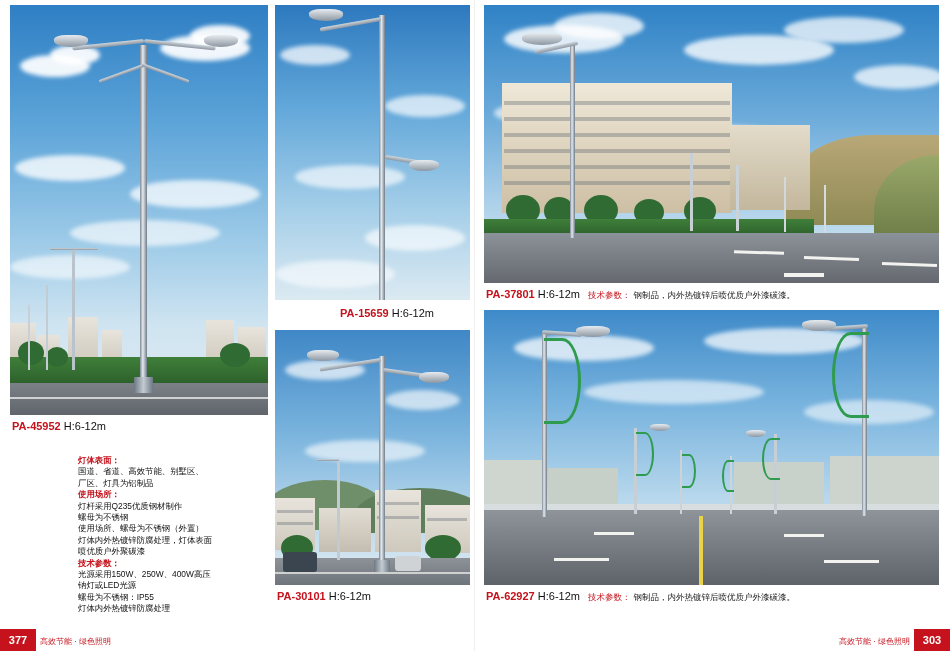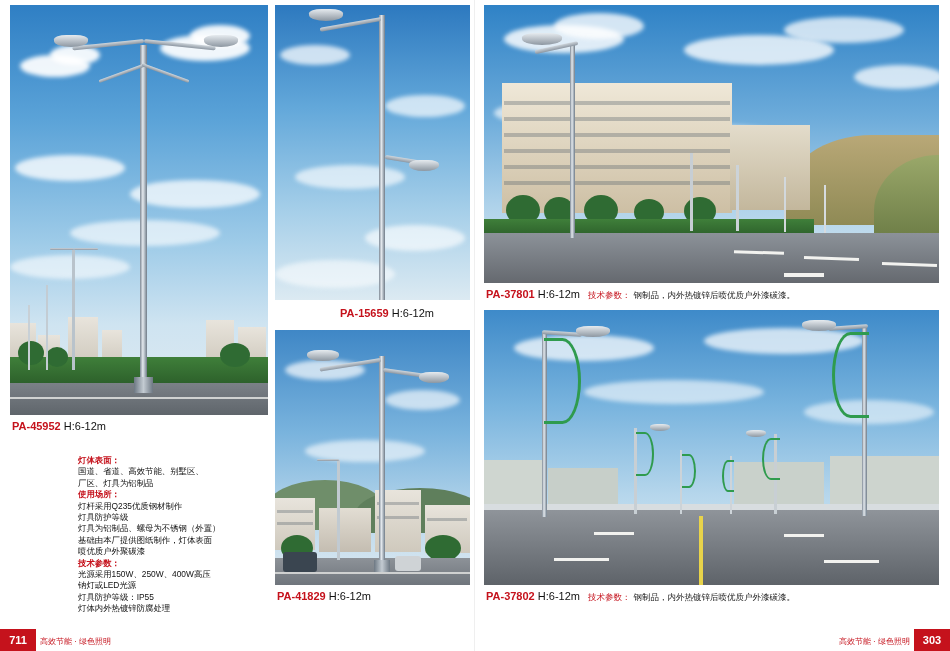--- a/index.html
+++ b/index.html
@@ -224,28 +224,28 @@
     <span class="code">PA-45952</span>
     <span class="hnote">H:6-12m</span>
   </div>
 
   <div class="specs">
     <div class="hd">灯体表面：</div>
     <div>国道、省道、高效节能、别墅区、</div>
     <div>厂区、灯具为铝制品</div>
     <div class="hd">使用场所：</div>
     <div>灯杆采用Q235优质钢材制作</div>
-    <div>灯具防护等级</div>
-    <div>灯具为铝制品、螺母为不锈钢（外置）</div>
-    <div>基础由本厂提供图纸制作，灯体表面</div>
+    <div>螺母为不锈钢</div>
+    <div>使用场所、螺母为不锈钢（外置）</div>
+    <div>灯体内外热镀锌防腐处理，灯体表面</div>
     <div>喷优质户外聚碳漆</div>
     <div class="hd">技术参数：</div>
     <div>光源采用150W、250W、400W高压</div>
     <div>钠灯或LED光源</div>
-    <div>灯具防护等级：IP55</div>
+    <div>螺母为不锈钢：IP55</div>
     <div>灯体内外热镀锌防腐处理</div>
   </div>
 
   <div class="photo" style="left:275px; top:5px; width:195px; height:295px;">
     <div class="sky" style="background:linear-gradient(#2d79bf 0%,#63a8da 35%,#a6cfe9 70%,#dceaf2 100%);"></div>
     <div class="cloud" style="left:5px; top:40px; width:70px; height:20px; opacity:.8;"></div>
     <div class="cloud" style="left:110px; top:90px; width:80px; height:22px; opacity:.75;"></div>
     <div class="cloud" style="left:20px; top:160px; width:110px; height:24px; opacity:.7;"></div>
     <div class="cloud" style="left:90px; top:220px; width:100px; height:26px; opacity:.7;"></div>
     <div class="cloud" style="left:0px; top:255px; width:120px; height:28px; opacity:.6;"></div>
@@ -290,21 +290,21 @@
     <div class="pole" style="left:104px; top:26px; width:6px; height:215px;"></div>
     <div class="arm" style="left:44px; top:28px; width:62px; height:4px; transform:rotate(-9deg); transform-origin:right center;"></div>
     <div class="arm" style="left:108px; top:38px; width:44px; height:4px; transform:rotate(8deg); transform-origin:left center;"></div>
     <div class="lamp" style="left:32px; top:20px; width:32px; height:11px;"></div>
     <div class="lamp" style="left:144px; top:42px; width:30px; height:11px;"></div>
     <div class="pole" style="left:62px; top:130px; width:3px; height:100px; background:#c1cad1;"></div>
     <div class="arm" style="left:42px; top:129px; width:22px; height:2px;"></div>
     <div class="base" style="left:99px; top:230px; width:16px; height:12px;"></div>
   </div>
   <div class="caption" style="left:277px; top:590px;">
-    <span class="code">PA-41829</span>
+    <span class="code">PA-30101</span>
     <span class="hnote">H:6-12m</span>
   </div>
 
   <div class="photo" style="left:484px; top:5px; width:455px; height:278px;">
     <div class="sky" style="background:linear-gradient(#2f82c6 0%,#6cabda 40%,#aed2ea 72%,#dceaf2 100%);"></div>
     <div class="cloud" style="left:20px; top:20px; width:120px; height:28px; opacity:.9;"></div>
     <div class="cloud" style="left:70px; top:8px; width:90px; height:26px; opacity:.85;"></div>
     <div class="cloud" style="left:200px; top:30px; width:150px; height:30px; opacity:.85;"></div>
     <div class="cloud" style="left:300px; top:12px; width:120px; height:26px; opacity:.8;"></div>
     <div class="cloud" style="left:370px; top:60px; width:90px; height:24px; opacity:.8;"></div>
@@ -389,24 +389,24 @@
     <div style="position:absolute; left:198px; top:144px; width:12px; height:30px; border:2px solid #2f9b4e; border-left:none; border-radius:0 60% 60% 0;"></div>
 
     <div class="pole" style="left:290px; top:124px; width:3px; height:80px; background:#c8cfd4;"></div>
     <div style="position:absolute; left:278px; top:128px; width:16px; height:38px; border:2px solid #2f9b4e; border-right:none; border-radius:60% 0 0 60%;"></div>
     <div class="lamp" style="left:262px; top:120px; width:20px; height:7px;"></div>
 
     <div class="pole" style="left:246px; top:146px; width:2px; height:58px; background:#ced4d9;"></div>
     <div style="position:absolute; left:238px; top:150px; width:10px; height:28px; border:2px solid #2f9b4e; border-right:none; border-radius:60% 0 0 60%;"></div>
   </div>
   <div class="caption" style="left:486px; top:590px;">
-    <span class="code">PA-37802</span>
+    <span class="code">PA-62927</span>
     <span class="hnote">H:6-12m</span>
     <span class="tech-label">技术参数：</span>
     <span class="tech-text">钢制品，内外热镀锌后喷优质户外漆碳漆。</span>
   </div>
 
-  <div class="footer-bar-left">711</div>
+  <div class="footer-bar-left">377</div>
   <div class="footer-text-left">高效节能 · 绿色照明</div>
   <div class="footer-bar-right">303</div>
   <div class="footer-text-right">高效节能 · 绿色照明</div>
 
 </div>
 
 </body></html>

